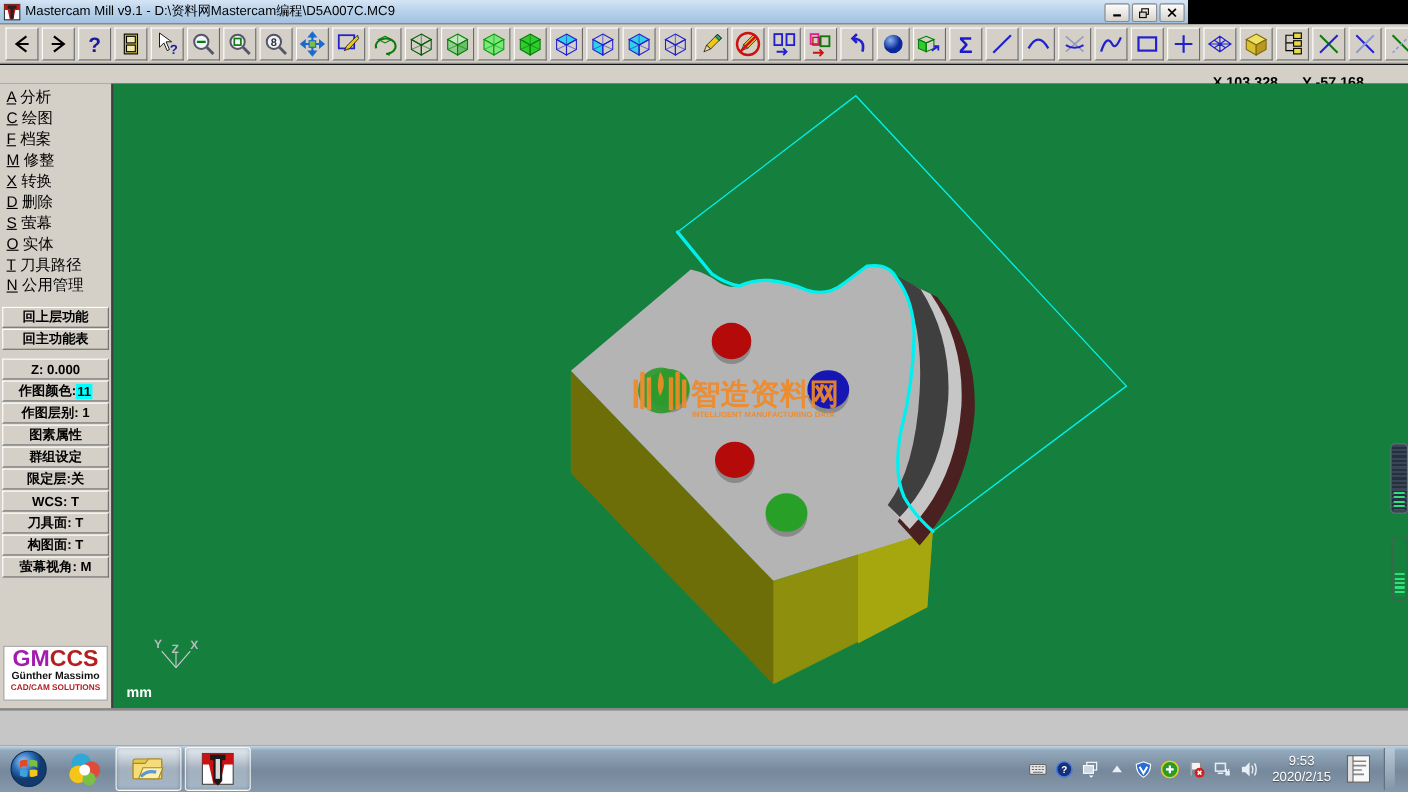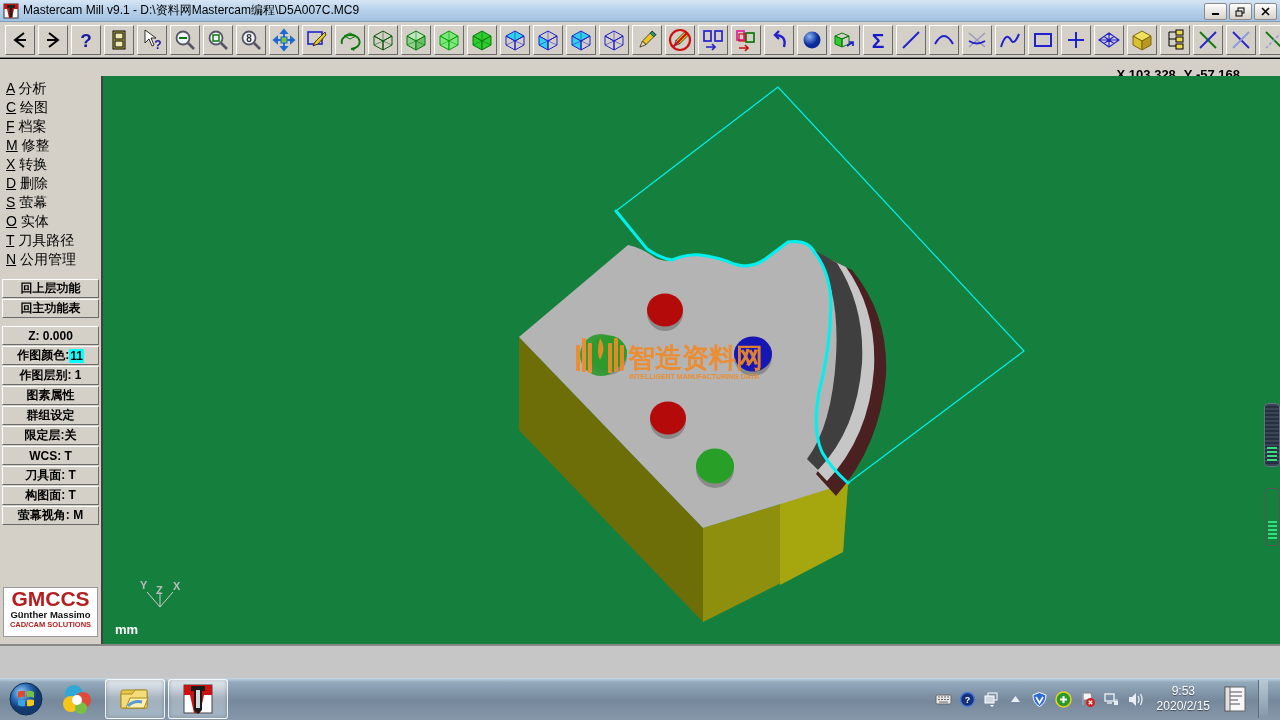--- a/index.html
+++ b/index.html
@@ -1,55 +1,55 @@
 <!DOCTYPE html>
 <html><head>
 <meta charset="utf-8">
 <style>
   html,body{margin:0;padding:0;width:1280px;height:720px;overflow:hidden;
     font-family:"Liberation Sans","DejaVu Sans",sans-serif;background:#000;}
   .abs{position:absolute;}
   
-  #titlebar{left:0;top:0;width:1280px;height:21px;
+  #titlebar{left:0;top:0;width:1080px;height:21px;
     background:linear-gradient(180deg,#d6e5f5 0%,#b4cfe9 55%,#a3c2e0 100%);
     border-bottom:1px solid #7f9db9;display:flex;align-items:center;}
   #title-text{font-size:12px;color:#000;margin-left:4px;white-space:nowrap;}
   #win-controls{position:absolute;right:3px;top:3px;display:flex;gap:2px;}
   .wbtn{width:21px;height:15px;background:linear-gradient(#fdfdfd,#d7d3cb);
     border:1px solid #8a8a8a;border-radius:2px;display:flex;align-items:center;justify-content:center;}
   
   #toolbar{left:0;top:22px;width:1280px;height:36px;background:#d4d0c8;
     border-bottom:1px solid #808080;display:flex;align-items:center;padding-left:5px;box-sizing:border-box;}
   .tbtn{width:28px;height:28px;margin-right:3px;background:#d4d0c8;flex:0 0 auto;
     border-top:1px solid #ffffff;border-left:1px solid #ffffff;
     border-right:1px solid #6a6a6a;border-bottom:1px solid #6a6a6a;
     display:flex;align-items:center;justify-content:center;}
   .tbtn svg{width:24px;height:24px;}
   
   #menubar{left:0;top:59px;width:1280px;height:17px;background:#d4d0c8;
     border-bottom:1px solid #404040;display:flex;align-items:center;}
   #menubar .lbl{font-size:13px;font-weight:bold;color:#000;margin-left:4px;white-space:nowrap;}
-  #coords{position:absolute;right:40px;top:0;height:31px;display:flex;align-items:center;gap:8px;
+  #coords{position:absolute;right:40px;top:0;height:31px;display:flex;align-items:center;gap:22px;
     font-size:13px;font-weight:bold;color:#000;}
   
   #sidebar{left:0;top:76px;width:103px;height:568px;background:#d4d0c8;
     border-right:2px solid #404040;box-sizing:border-box;}
   .menu-item{height:19px;line-height:19px;font-size:14px;font-weight:normal;color:#000;
     padding-left:6px;white-space:nowrap;}
   .menu-item .hot{text-decoration:underline;}
   .side-btn{margin:0 2px 1px 2px;height:17px;background:#d4d0c8;
     border-top:1px solid #ffffff;border-left:1px solid #ffffff;
     border-right:1px solid #6a6a6a;border-bottom:1px solid #6a6a6a;
     font-size:12px;font-weight:bold;color:#000;display:flex;align-items:center;justify-content:center;
     white-space:nowrap;overflow:hidden;}
   .side-btn .hl{background:#00ffff;padding:0 1px;}
   #gmccs{left:3px;top:511px;width:95px;height:50px;background:#ffffff;border:1px solid #9a9a9a;
     text-align:center;box-sizing:border-box;position:absolute;}
   #gmccs .big{font-size:21px;font-weight:bold;letter-spacing:0px;line-height:22px;font-family:"Liberation Sans",sans-serif;}
-  #gmccs .big .g1{color:#b91c1c;margin-top:43px;} #gmccs .big .g2{color:#b42020;}
+  #gmccs .big .g1{color:#a21caf;margin-top:43px;} #gmccs .big .g2{color:#b42020;}
   #gmccs .l2{font-size:9.5px;font-weight:bold;color:#111;line-height:10px;}
   #gmccs .l3{font-size:7.5px;font-weight:bold;color:#b42020;line-height:9px;}
   
   #viewport{left:103px;top:76px;width:1177px;height:568px;background:#15803d;}
   
   .edge-widget{position:absolute;border-radius:4px;}
   #ew1{right:0;top:327px;width:14px;height:62px;background:#253041;
     border:1px solid #66707e;
     background-image:repeating-linear-gradient(180deg,#3a4656 0 2px,#253041 2px 4px);}
   #ew1:after{content:"";position:absolute;left:2px;right:2px;bottom:3px;height:16px;

